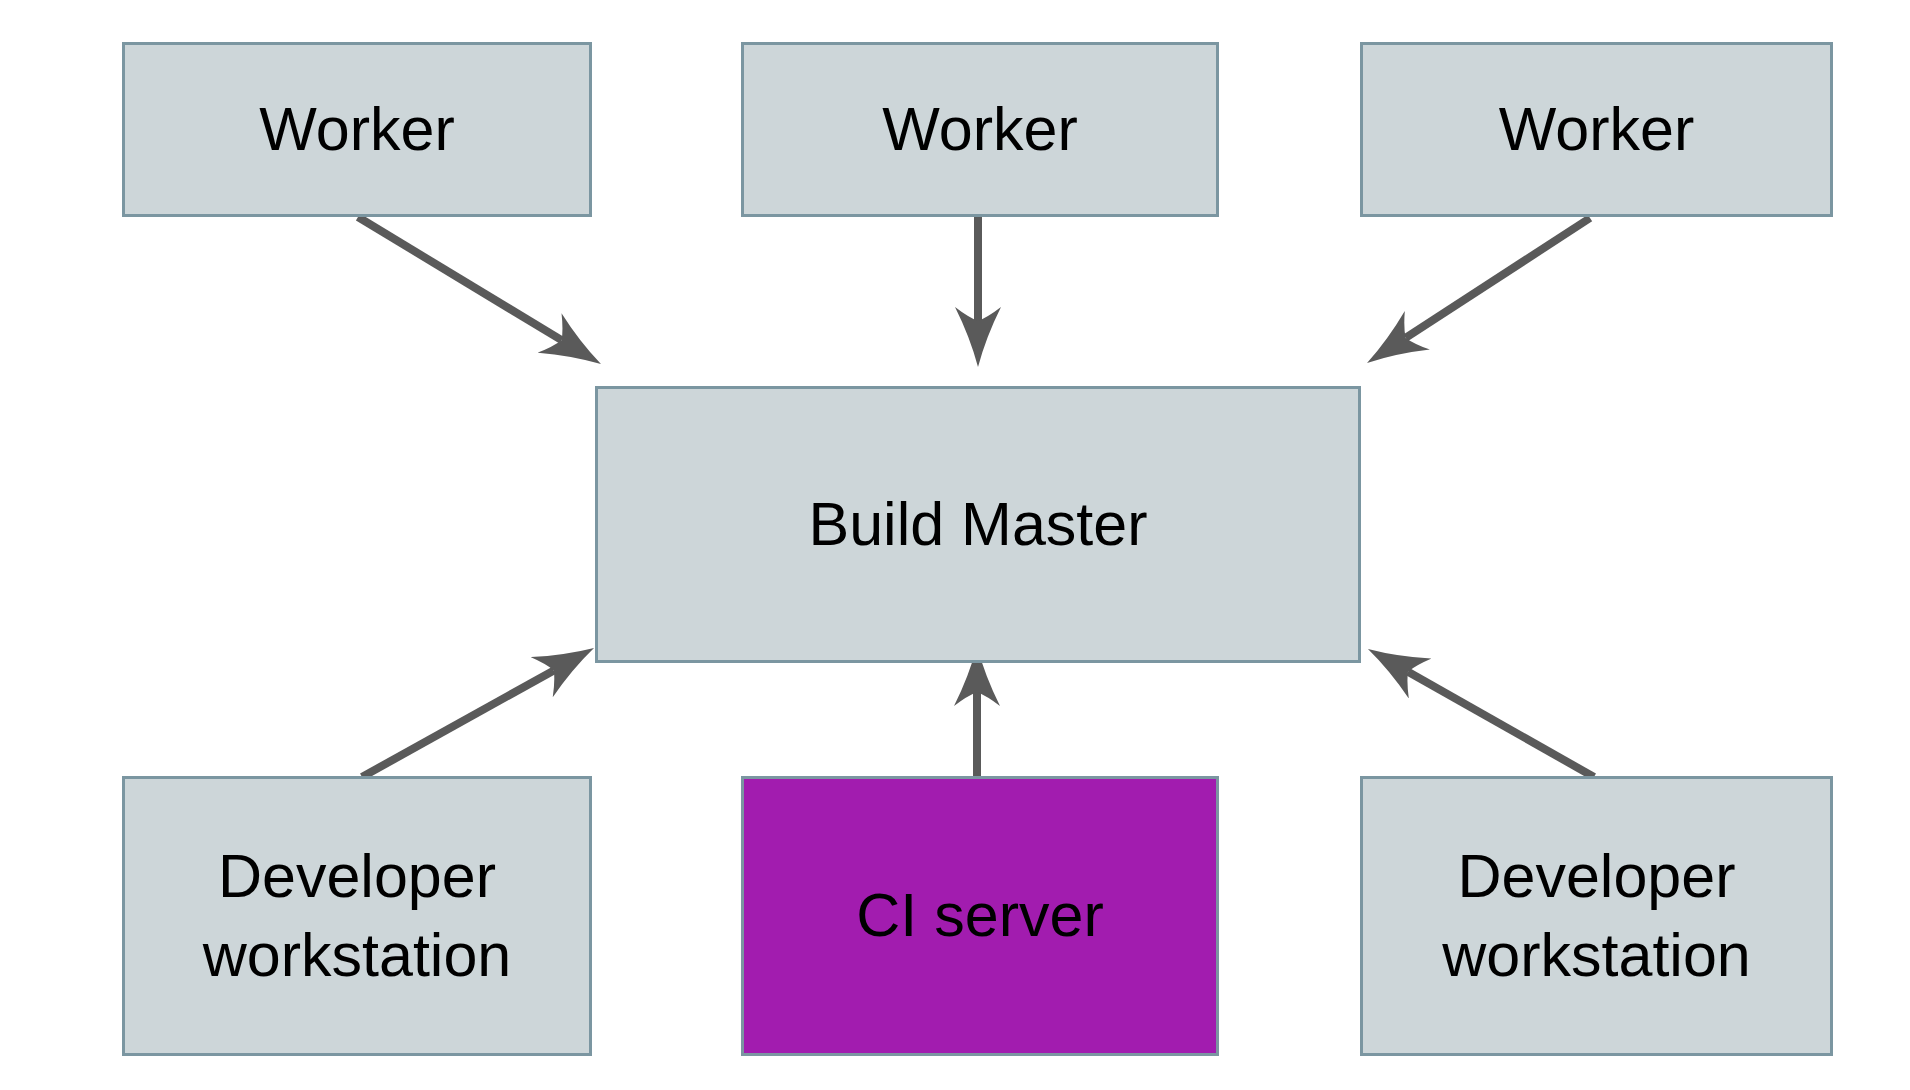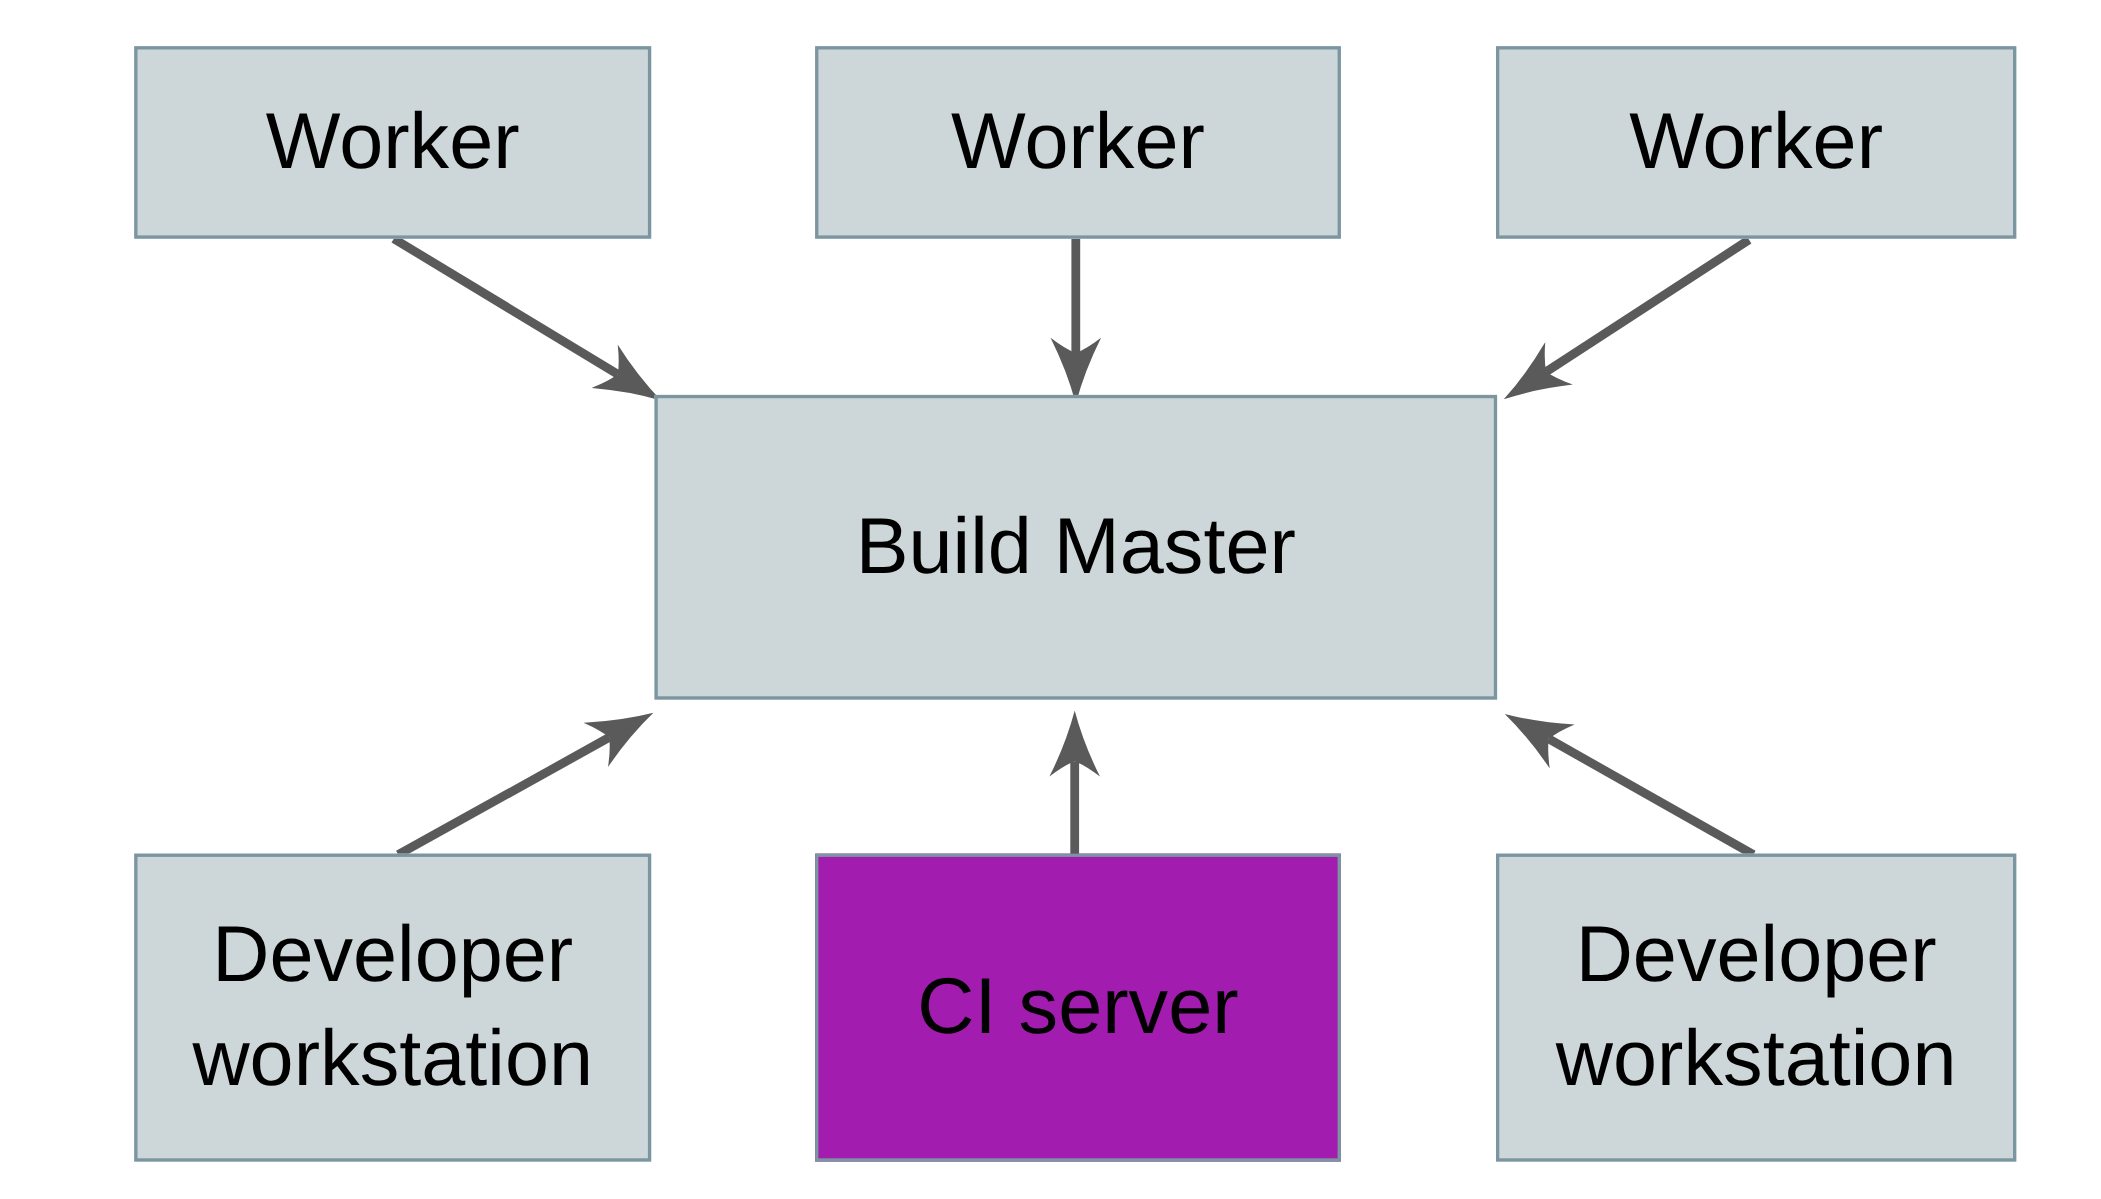--- a/index.html
+++ b/index.html
@@ -22,21 +22,21 @@
     height: 1090px;
     pointer-events: none;
   }
   .node {
     position: absolute;
     box-sizing: border-box;
     display: flex;
     align-items: center;
     justify-content: center;
     text-align: center;
-    font-size: 72px;
+    font-size: 61px;
     line-height: 1.3;
     padding: 12px 14px;
   }
   .node span {
     display: block;
   }
 </style>
 </head>
 <body>
 
@@ -58,21 +58,21 @@
 
 <div class="node" style="left: 122px; top: 42px; width: 470px; height: 175px; background: rgb(205, 214, 217); border: 3px solid rgb(123, 150, 161); color: rgb(0, 0, 0);">
       <span>Worker</span>
     </div>
     <div class="node" style="left: 741px; top: 42px; width: 478px; height: 175px; background: rgb(205, 214, 217); border: 3px solid rgb(123, 150, 161); color: rgb(0, 0, 0);">
       <span>Worker</span>
     </div>
     <div class="node" style="left: 1360px; top: 42px; width: 473px; height: 175px; background: rgb(205, 214, 217); border: 3px solid rgb(123, 150, 161); color: rgb(0, 0, 0);">
       <span>Worker</span>
     </div>
-    <div class="node" style="left: 595px; top: 359px; width: 766px; height: 277px; background: rgb(205, 214, 217); border: 3px solid rgb(123, 150, 161); color: rgb(0, 0, 0);">
+    <div class="node" style="left: 595px; top: 386px; width: 766px; height: 277px; background: rgb(205, 214, 217); border: 3px solid rgb(123, 150, 161); color: rgb(0, 0, 0);">
       <span>Build Master</span>
     </div>
     <div class="node" style="left: 122px; top: 776px; width: 470px; height: 280px; background: rgb(205, 214, 217); border: 3px solid rgb(123, 150, 161); color: rgb(0, 0, 0);">
       <span>Developer workstation</span>
     </div>
     <div class="node" style="left: 741px; top: 776px; width: 478px; height: 280px; background: #a21caf; border: 3px solid rgb(123, 150, 161); color: rgb(0, 0, 0);">
       <span>CI server</span>
     </div>
     <div class="node" style="left: 1360px; top: 776px; width: 473px; height: 280px; background: rgb(205, 214, 217); border: 3px solid rgb(123, 150, 161); color: rgb(0, 0, 0);">
       <span>Developer workstation</span>

